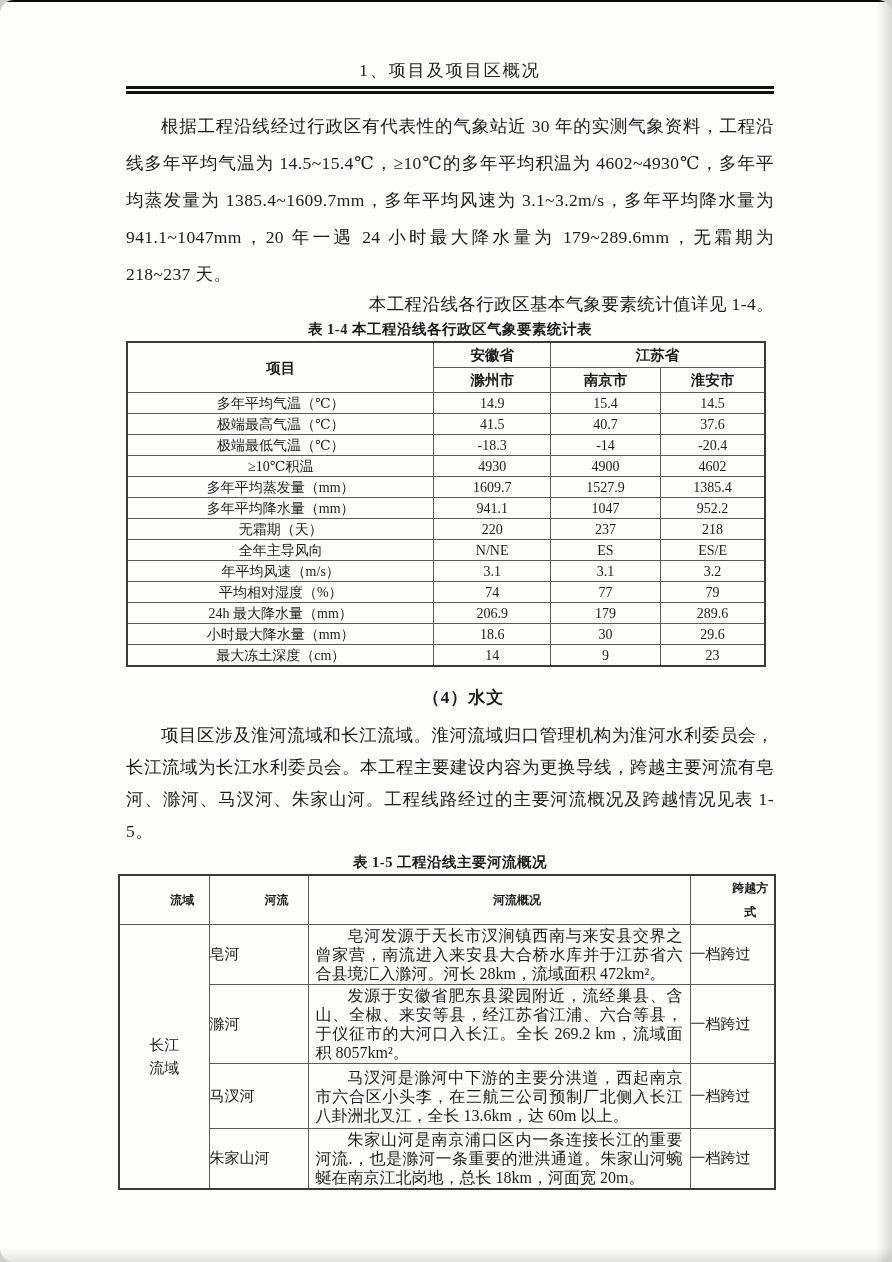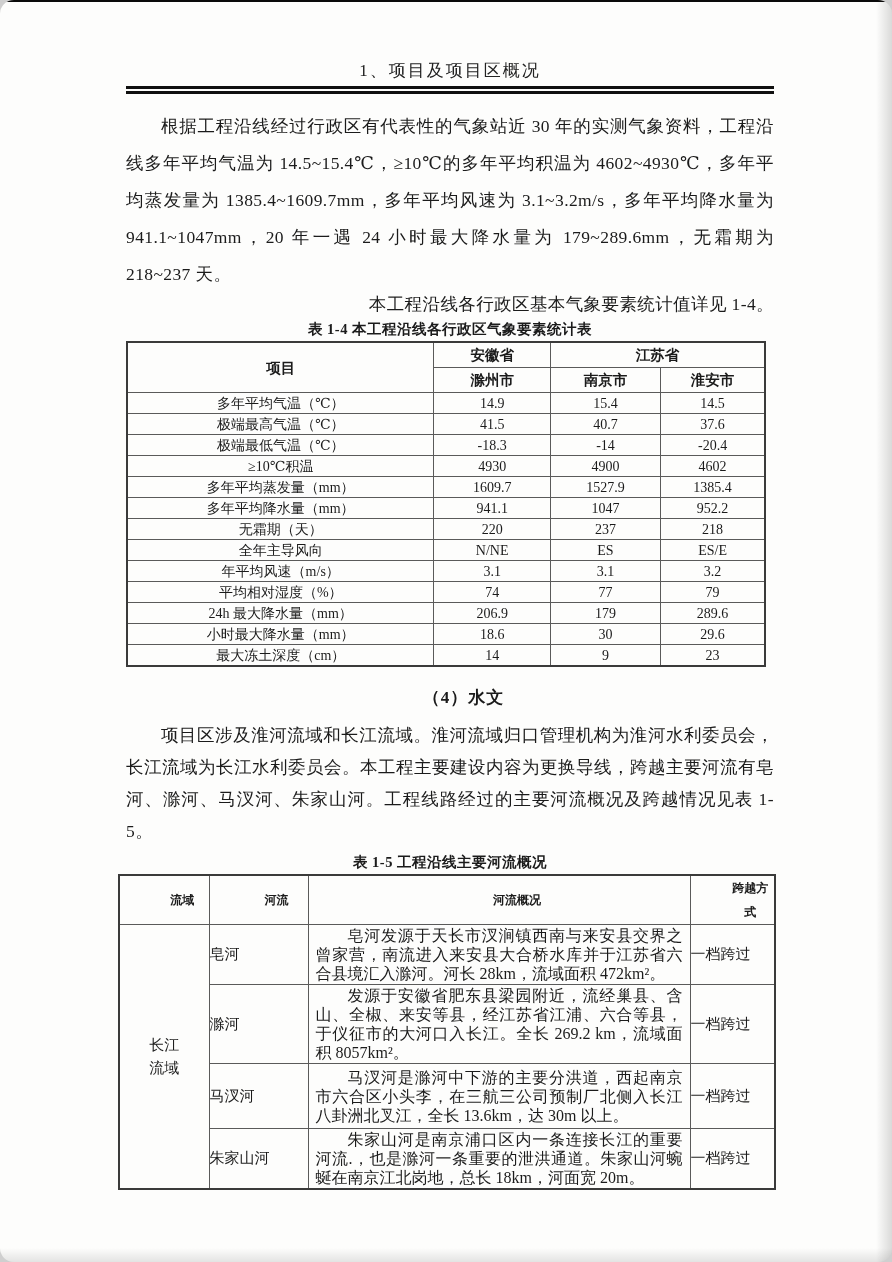--- a/index.html
+++ b/index.html
@@ -253,21 +253,21 @@
           <td class="desc-cell">皂河发源于天长市汊涧镇西南与来安县交界之曾家营，南流进入来安县大合桥水库并于江苏省六合县境汇入滁河。河长 28km，流域面积 472km²。</td>
           <td class="cross-cell">一档跨过</td>
         </tr>
         <tr style="height:76px;">
           <td class="river-cell">滁河</td>
           <td class="desc-cell">发源于安徽省肥东县梁园附近，流经巢县、含山、全椒、来安等县，经江苏省江浦、六合等县，于仪征市的大河口入长江。全长 269.2 km，流域面积 8057km²。</td>
           <td class="cross-cell">一档跨过</td>
         </tr>
         <tr style="height:65px;">
           <td class="river-cell">马汊河</td>
-          <td class="desc-cell">马汊河是滁河中下游的主要分洪道，西起南京市六合区小头李，在三航三公司预制厂北侧入长江八卦洲北叉江，全长 13.6km，达 30m 以上。</td>
+          <td class="desc-cell">马汊河是滁河中下游的主要分洪道，西起南京市六合区小头李，在三航三公司预制厂北侧入长江八卦洲北叉江，全长 13.6km，达 60m 以上。</td>
           <td class="cross-cell">一档跨过</td>
         </tr>
         <tr style="height:58px;">
           <td class="river-cell">朱家山河</td>
           <td class="desc-cell">朱家山河是南京浦口区内一条连接长江的重要河流.，也是滁河一条重要的泄洪通道。朱家山河蜿蜒在南京江北岗地，总长 18km，河面宽 20m。</td>
           <td class="cross-cell">一档跨过</td>
         </tr>
       </tbody>
     </table>
   </div>

